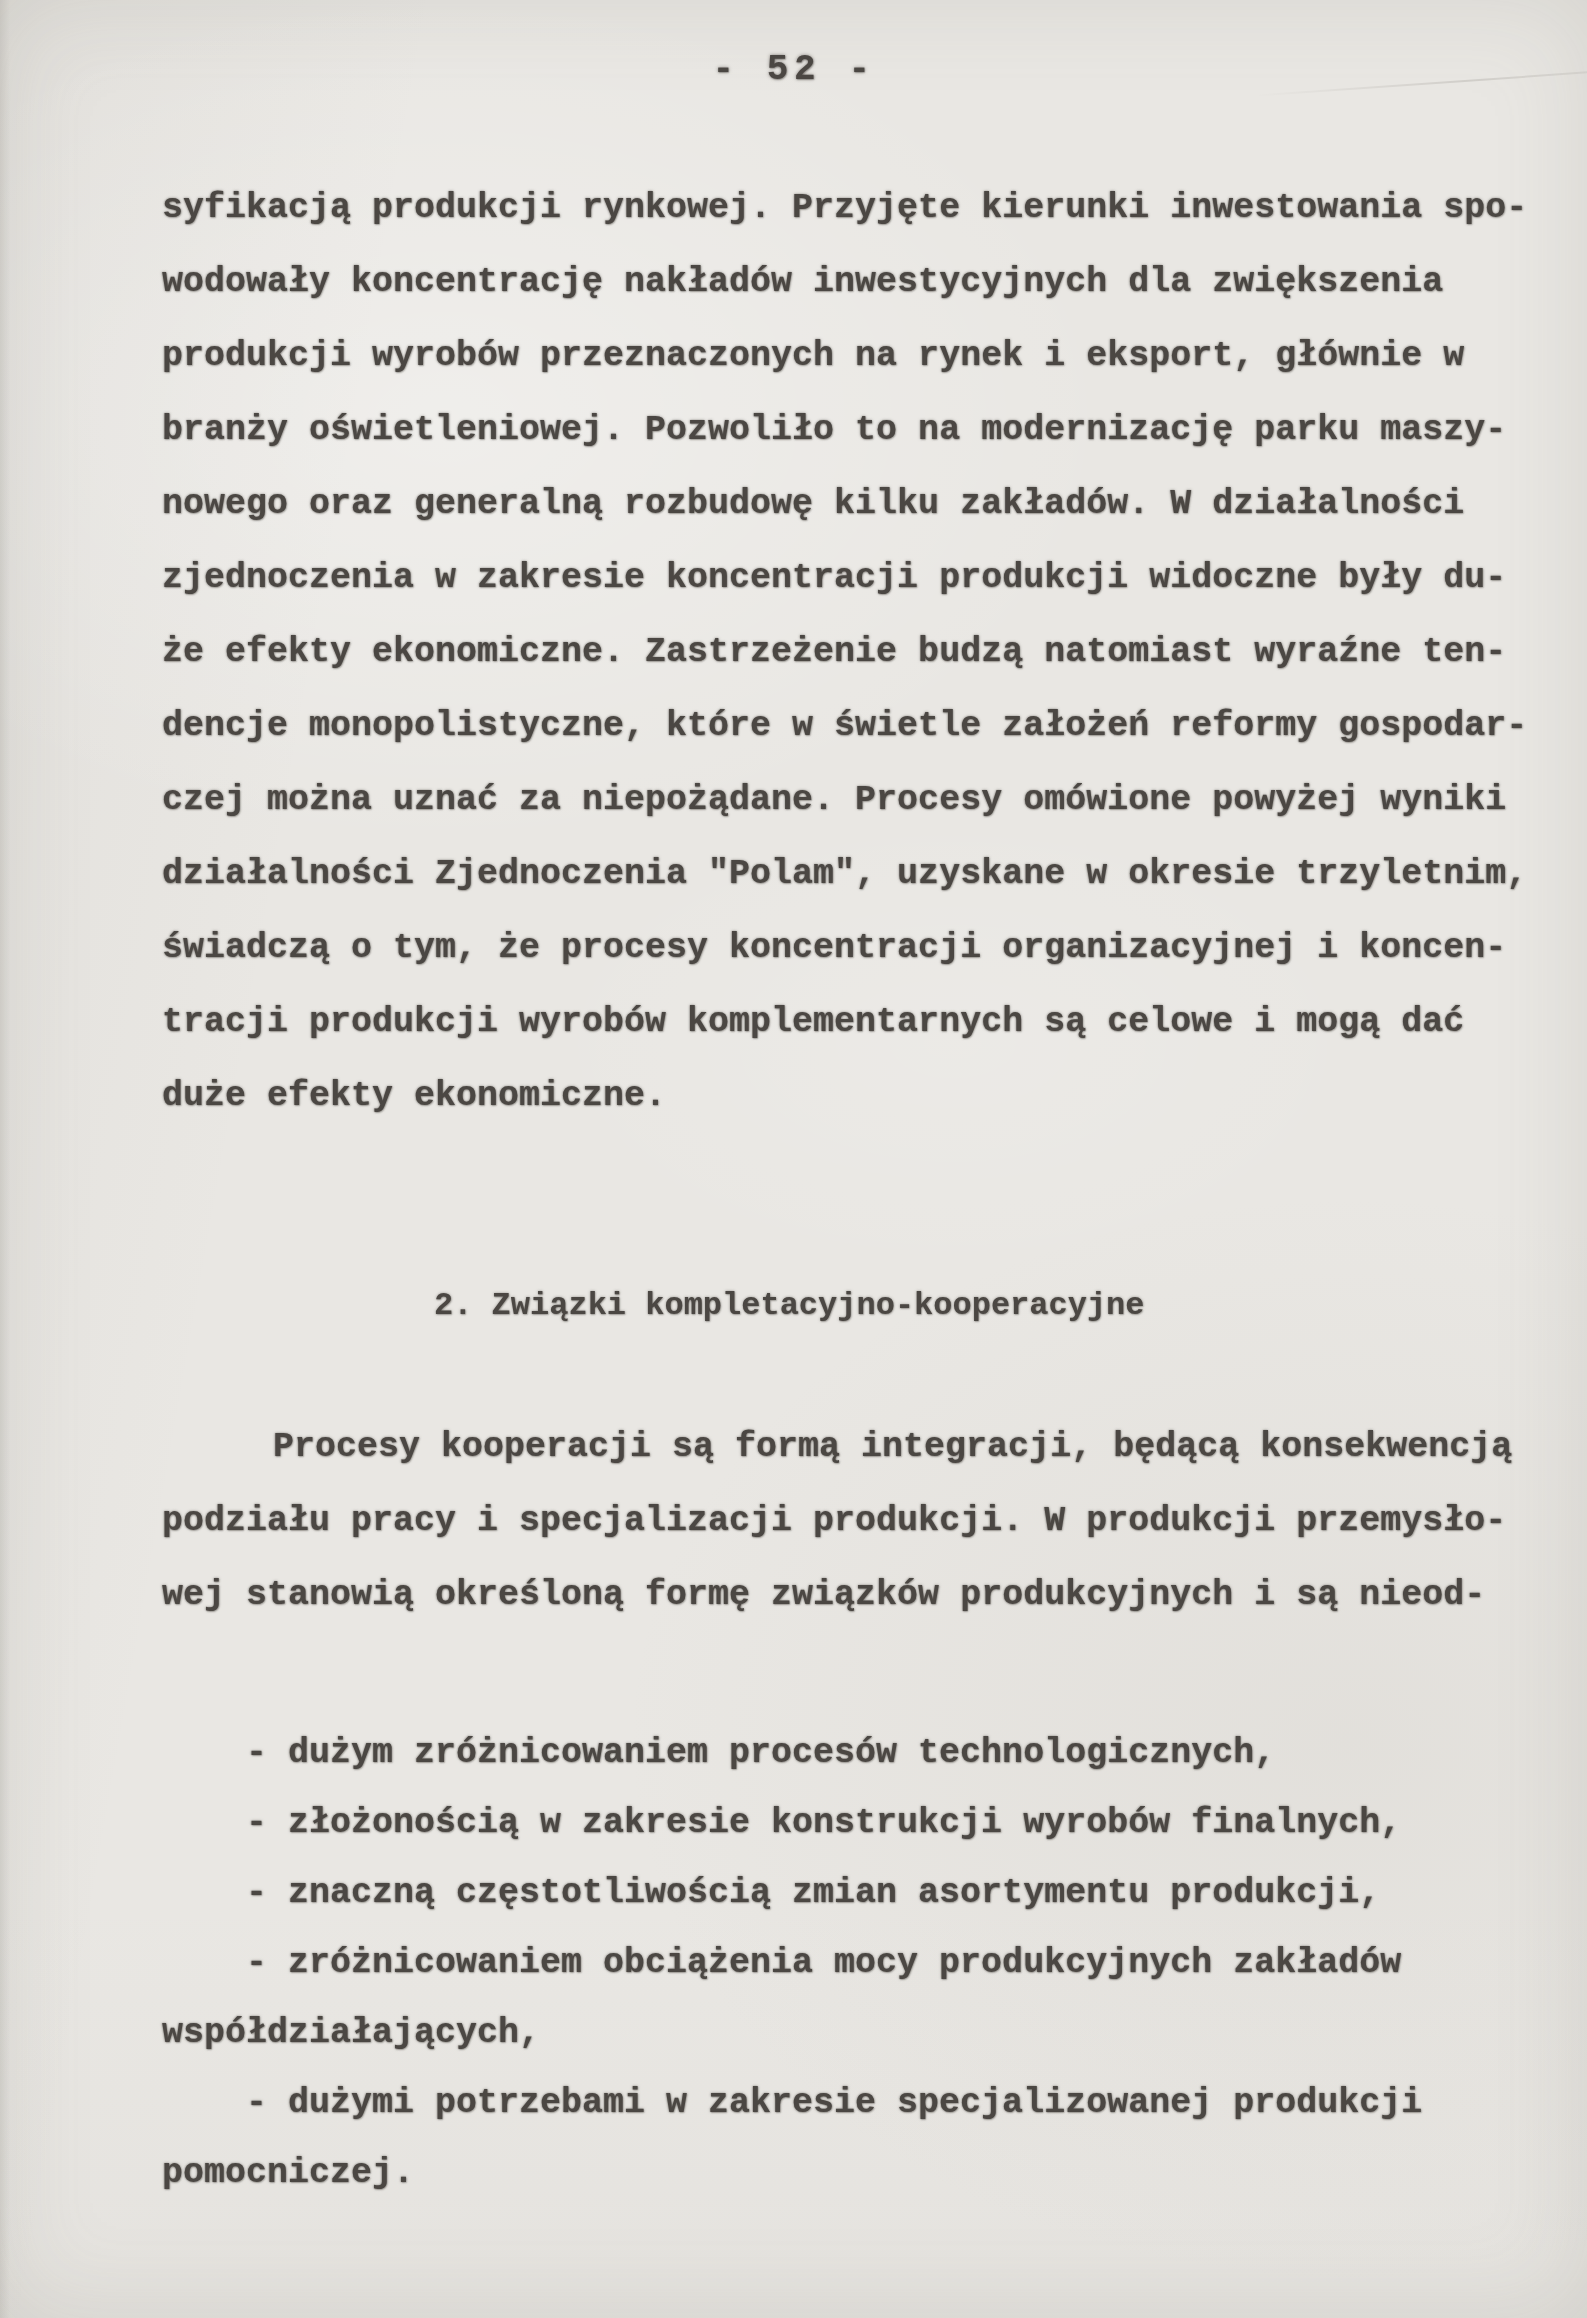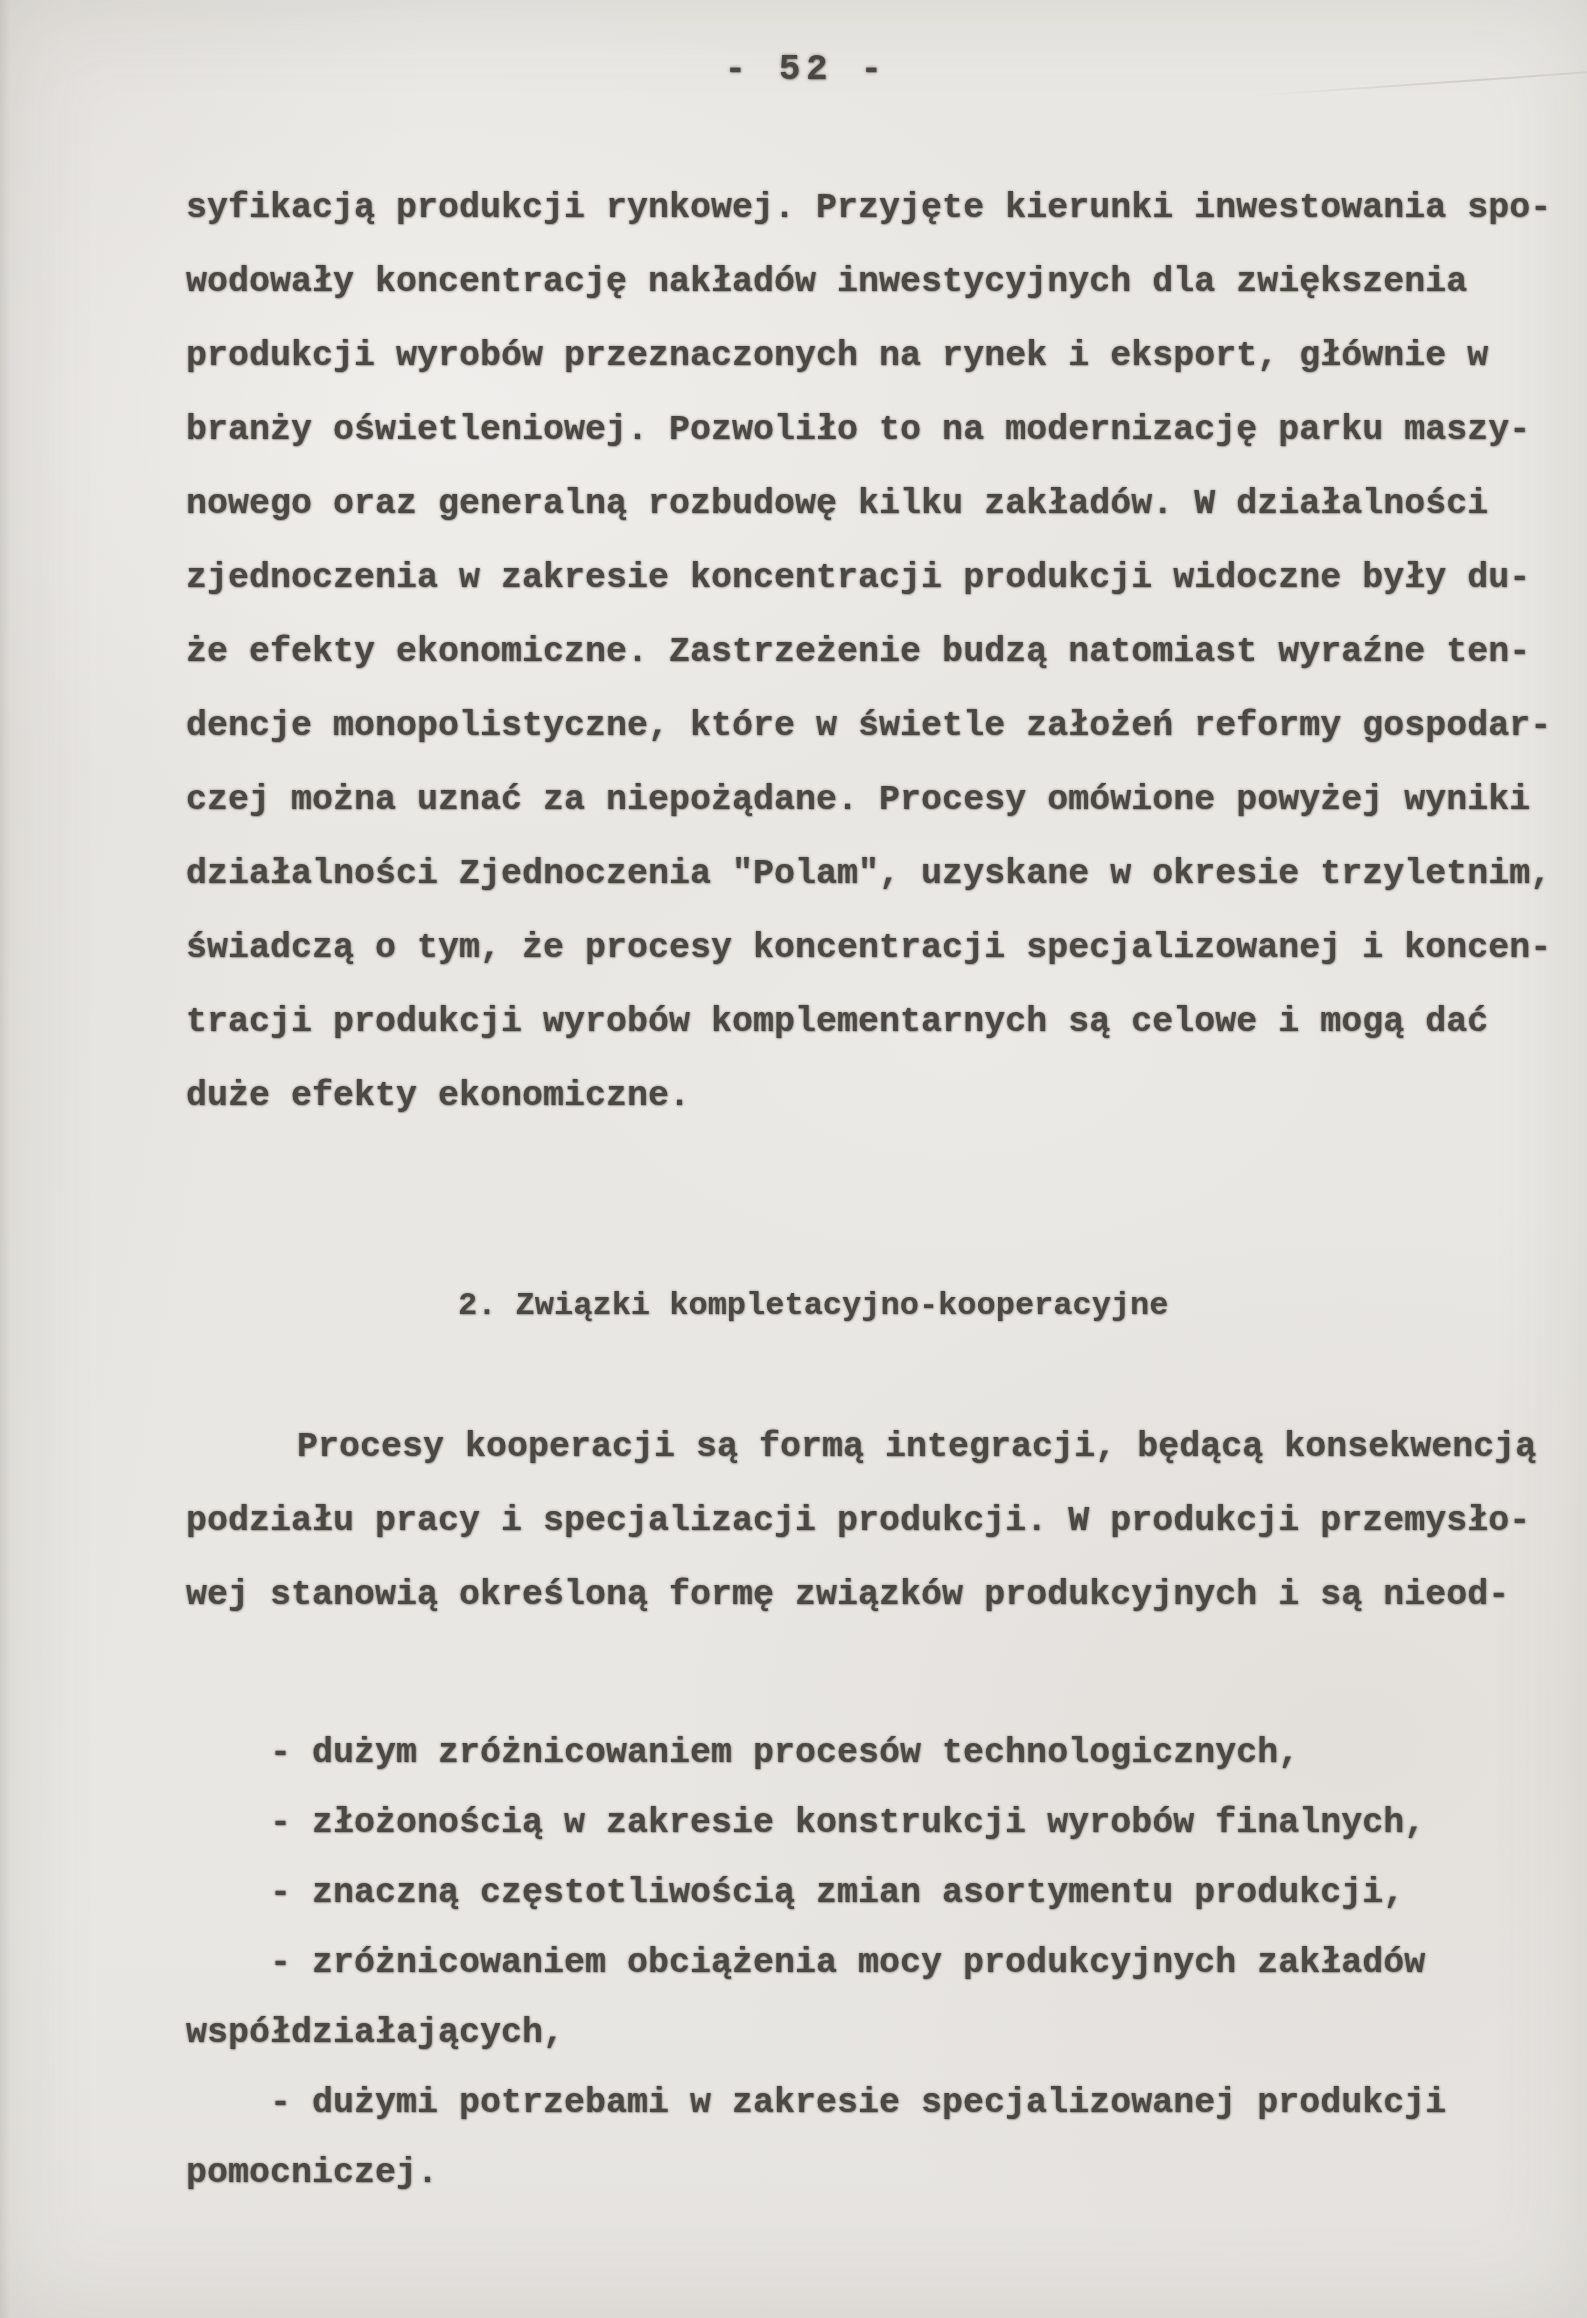--- a/index.html
+++ b/index.html
@@ -40,21 +40,20 @@
     top: 0;
     left: 0;
     width: 9.7px;
     height: 100%;
     background: linear-gradient(90deg, rgba(120,115,108,0.14), rgba(120,115,108,0));
   }
   .ink-layer {
     position: absolute;
     inset: 0;
     filter: blur(0.4px);
-    margin-left: 24px;
   }
   .line {
     white-space: pre;
     font-size: 35px;
     line-height: 74px;
     height: 74px;
     letter-spacing: 0px;
     text-shadow:
       0 0 2.8px rgba(76,72,67,0.55),
       0.7px 0.7px 1.4px rgba(76,72,67,0.30),
@@ -106,21 +105,21 @@
         <div class="line">syfikacją produkcji rynkowej. Przyjęte kierunki inwestowania spo-</div>
         <div class="line">wodowały koncentrację nakładów inwestycyjnych dla zwiększenia</div>
         <div class="line">produkcji wyrobów przeznaczonych na rynek i eksport, głównie w</div>
         <div class="line">branży oświetleniowej. Pozwoliło to na modernizację parku maszy-</div>
         <div class="line">nowego oraz generalną rozbudowę kilku zakładów. W działalności</div>
         <div class="line">zjednoczenia w zakresie koncentracji produkcji widoczne były du-</div>
         <div class="line">że efekty ekonomiczne. Zastrzeżenie budzą natomiast wyraźne ten-</div>
         <div class="line">dencje monopolistyczne, które w świetle założeń reformy gospodar-</div>
         <div class="line">czej można uznać za niepożądane. Procesy omówione powyżej wyniki</div>
         <div class="line">działalności Zjednoczenia "Polam", uzyskane w okresie trzyletnim,</div>
-        <div class="line">świadczą o tym, że procesy koncentracji specjalizowanej i koncen-</div>
+        <div class="line">świadczą o tym, że procesy koncentracji organizacyjnej i koncen-</div>
         <div class="line">tracji produkcji wyrobów komplementarnych są celowe i mogą dać</div>
         <div class="line">duże efekty ekonomiczne.</div>
       </div>
 
     <div class="section-heading">2. Związki kompletacyjno-kooperacyjne</div>
 
     <div id="para2">
         <div class="line indent-para">Procesy kooperacji są formą integracji, będącą konsekwencją</div>
         <div class="line">podziału pracy i specjalizacji produkcji. W produkcji przemysło-</div>
         <div class="line">wej stanowią określoną formę związków produkcyjnych i są nieod-</div>

